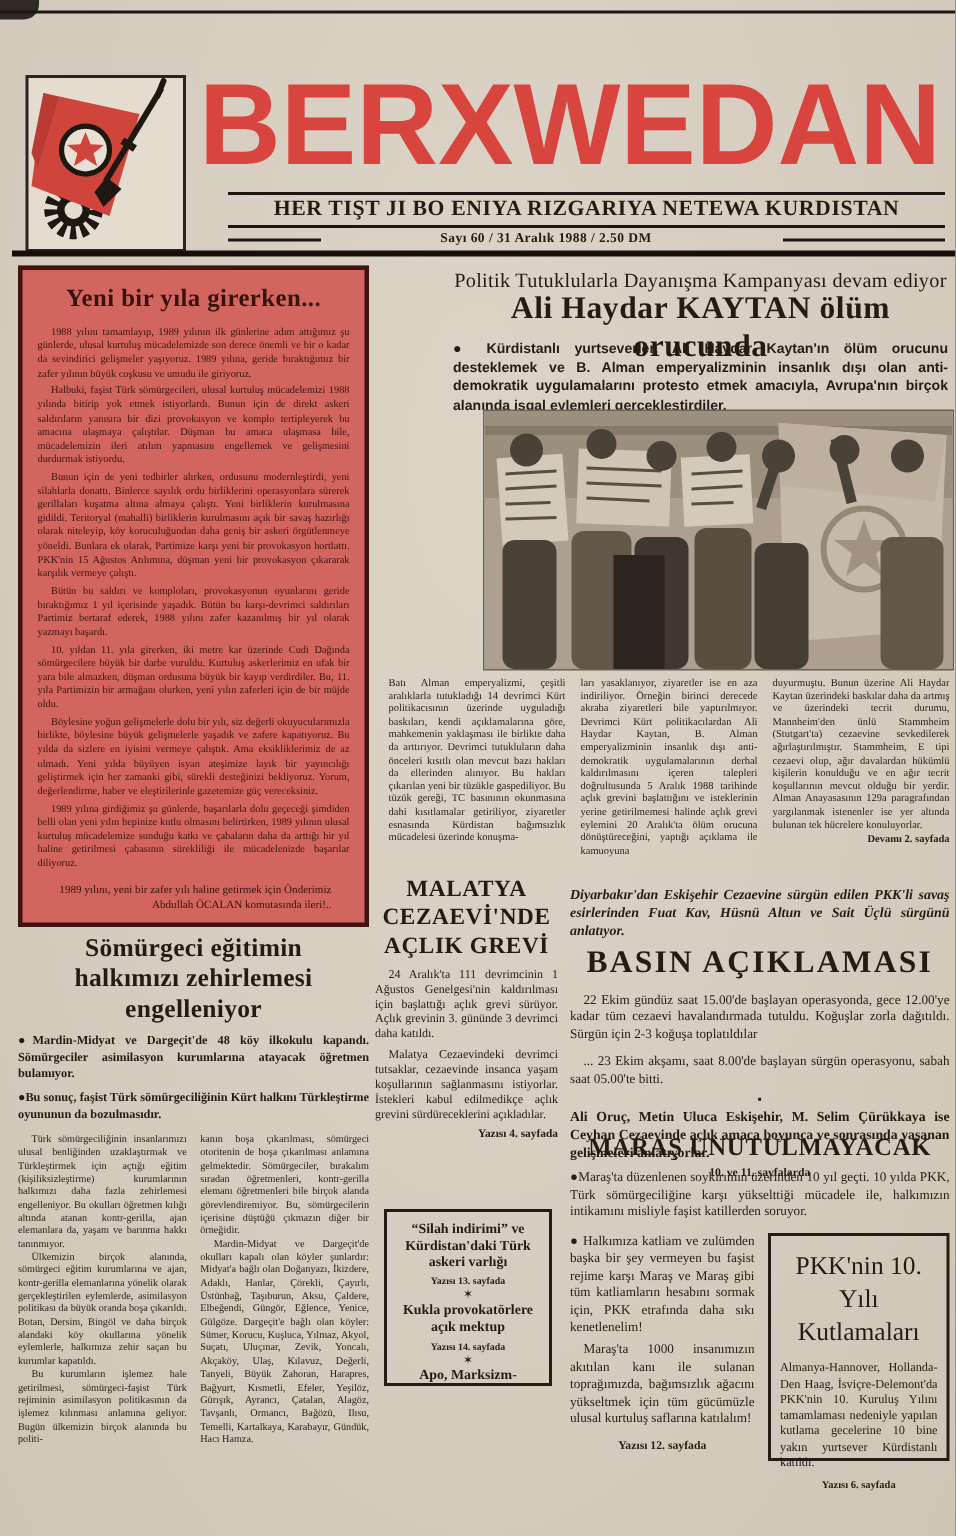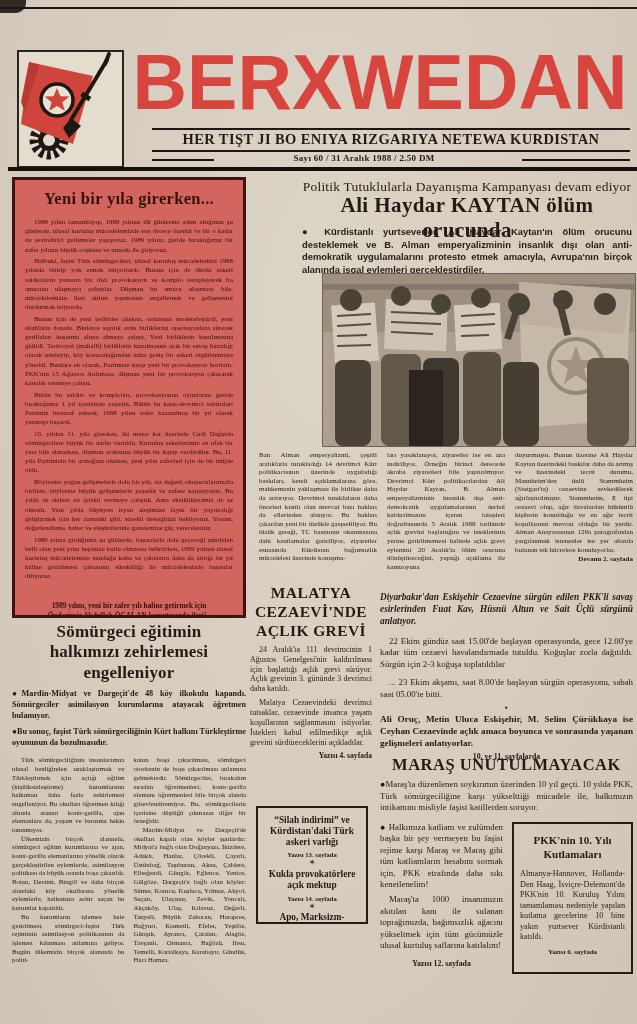--- a/index.html
+++ b/index.html
@@ -35,21 +35,21 @@
   .heavy-rule{left:8px;top:167px;width:629px;height:4px;background:#15100c;}
 
   
   .red-box{
     left:12px;top:177px;width:234px;height:441px;box-sizing:border-box;
     background:#d2655e;border:3px solid #401410;padding:7px 10px 6px 10px;
     color:#38120d;overflow:hidden;
   }
   .red-box .ttl{text-align:center;font-weight:bold;font-size:16.5px;margin:2px 0 8px 0;letter-spacing:.3px;}
   .red-box .bp{font-size:6.9px;line-height:1.33;margin:0 0 2.5px 0;}
-  .red-box .ftr{margin-top:20px;padding:0 12px;text-align:center;font-weight:bold;font-size:7.4px;line-height:1.4;}
+  .red-box .ftr{margin-top:7px;padding:0 12px;text-align:right;font-weight:normal;font-size:7.4px;line-height:1.4;}
 
   
   .edu{left:12px;top:622px;width:234px;}
   .edu .hl{text-align:center;font-weight:bold;font-size:17px;line-height:1.2;letter-spacing:.2px;}
   .edu .blt{font-weight:bold;font-size:8.2px;line-height:1.35;margin-top:5px;}
   .edu .cols{display:flex;gap:9px;margin-top:8px;height:258px;overflow:hidden;}
   .edu .col{width:113px;font-size:6.8px;line-height:1.28;}
 
   
   .malatya{left:250px;top:584px;width:122px;}
@@ -82,21 +82,21 @@
   .basin .sep{text-align:center;font-size:8px;margin:3px 0 2px 0;}
   .basin .bold{font-weight:bold;font-size:9.2px;line-height:1.3;}
   .basin .ref{text-align:center;font-weight:bold;font-size:7.8px;margin-top:2px;}
   .maras{left:380px;top:755px;width:253px;}
   .maras .hl{text-align:center;font-weight:bold;font-size:16.5px;letter-spacing:.5px;}
   .maras .lead2{font-size:8.8px;line-height:1.32;margin-top:4px;}
   .maras .row{display:flex;gap:9px;margin-top:8px;}
   .maras .lc{width:123px;font-size:8.8px;line-height:1.3;}
   .maras .lc .ref{text-align:center;font-weight:bold;font-size:7.8px;margin-top:8px;}
   .pkkbox{width:121px;box-sizing:border-box;border:2px solid #241d16;padding:9px 6px;text-align:center;height:152px;}
-  .pkkbox .t{font-weight:bold;font-size:11px;line-height:1.3;}
+  .pkkbox .t{font-weight:normal;font-size:17px;line-height:1.3;}
   .pkkbox .b{font-size:8.2px;line-height:1.28;margin-top:8px;text-align:justify;}
   .pkkbox .ref{font-weight:bold;font-size:7px;margin-top:5px;}
 </style>
 </head>
 <body>
 
 <div class="page">
 
   <div class="abs corner-blob"></div>
   <div class="abs rule top-rule"></div>
@@ -224,20 +224,21 @@
     <div class="it">Kukla provokatörlere açık mektup</div>
     <div class="ref">Yazısı 14. sayfada</div>
     <div class="star">✶</div>
     <div class="it">Apo, Marksizm-Leninizmin ta kendisidir</div>
     <div class="ref">Yazısı 14. sayfada</div>
   </div>
 
   <div class="abs surgun just">Diyarbakır'dan Eskişehir Cezaevine sürgün edilen PKK'li savaş esirlerinden Fuat Kav, Hüsnü Altun ve Sait Üçlü sürgünü anlatıyor.</div>
 
   <div class="abs basin">
+    <div class="hl">BASIN AÇIKLAMASI</div>
     <div class="bp just rp">22 Ekim gündüz saat 15.00'de başlayan operasyonda, gece 12.00'ye kadar tüm cezaevi havalandırmada tutuldu. Koğuşlar zorla dağıtıldı. Sürgün için 2-3 koğuşa toplatıldılar</div>
     <div class="bp just rp">... 23 Ekim akşamı, saat 8.00'de başlayan sürgün operasyonu, sabah saat 05.00'te bitti.</div>
     <div class="sep">▪</div>
     <div class="bold just">Ali Oruç, Metin Uluca Eskişehir, M. Selim Çürükkaya ise Ceyhan Cezaevinde açlık amaca boyunca ve sonrasında yaşanan gelişmeleri anlatıyorlar.</div>
     <div class="ref">10. ve 11. sayfalarda</div>
   </div>
 
   <div class="abs maras">
     <div class="hl">MARAŞ UNUTULMAYACAK</div>
     <div class="lead2 just">●Maraş'ta düzenlenen soykırımın üzerinden 10 yıl geçti. 10 yılda PKK, Türk sömürgeciliğine karşı yükselttiği mücadele ile, halkımızın intikamını misliyle faşist katillerden soruyor.</div>

